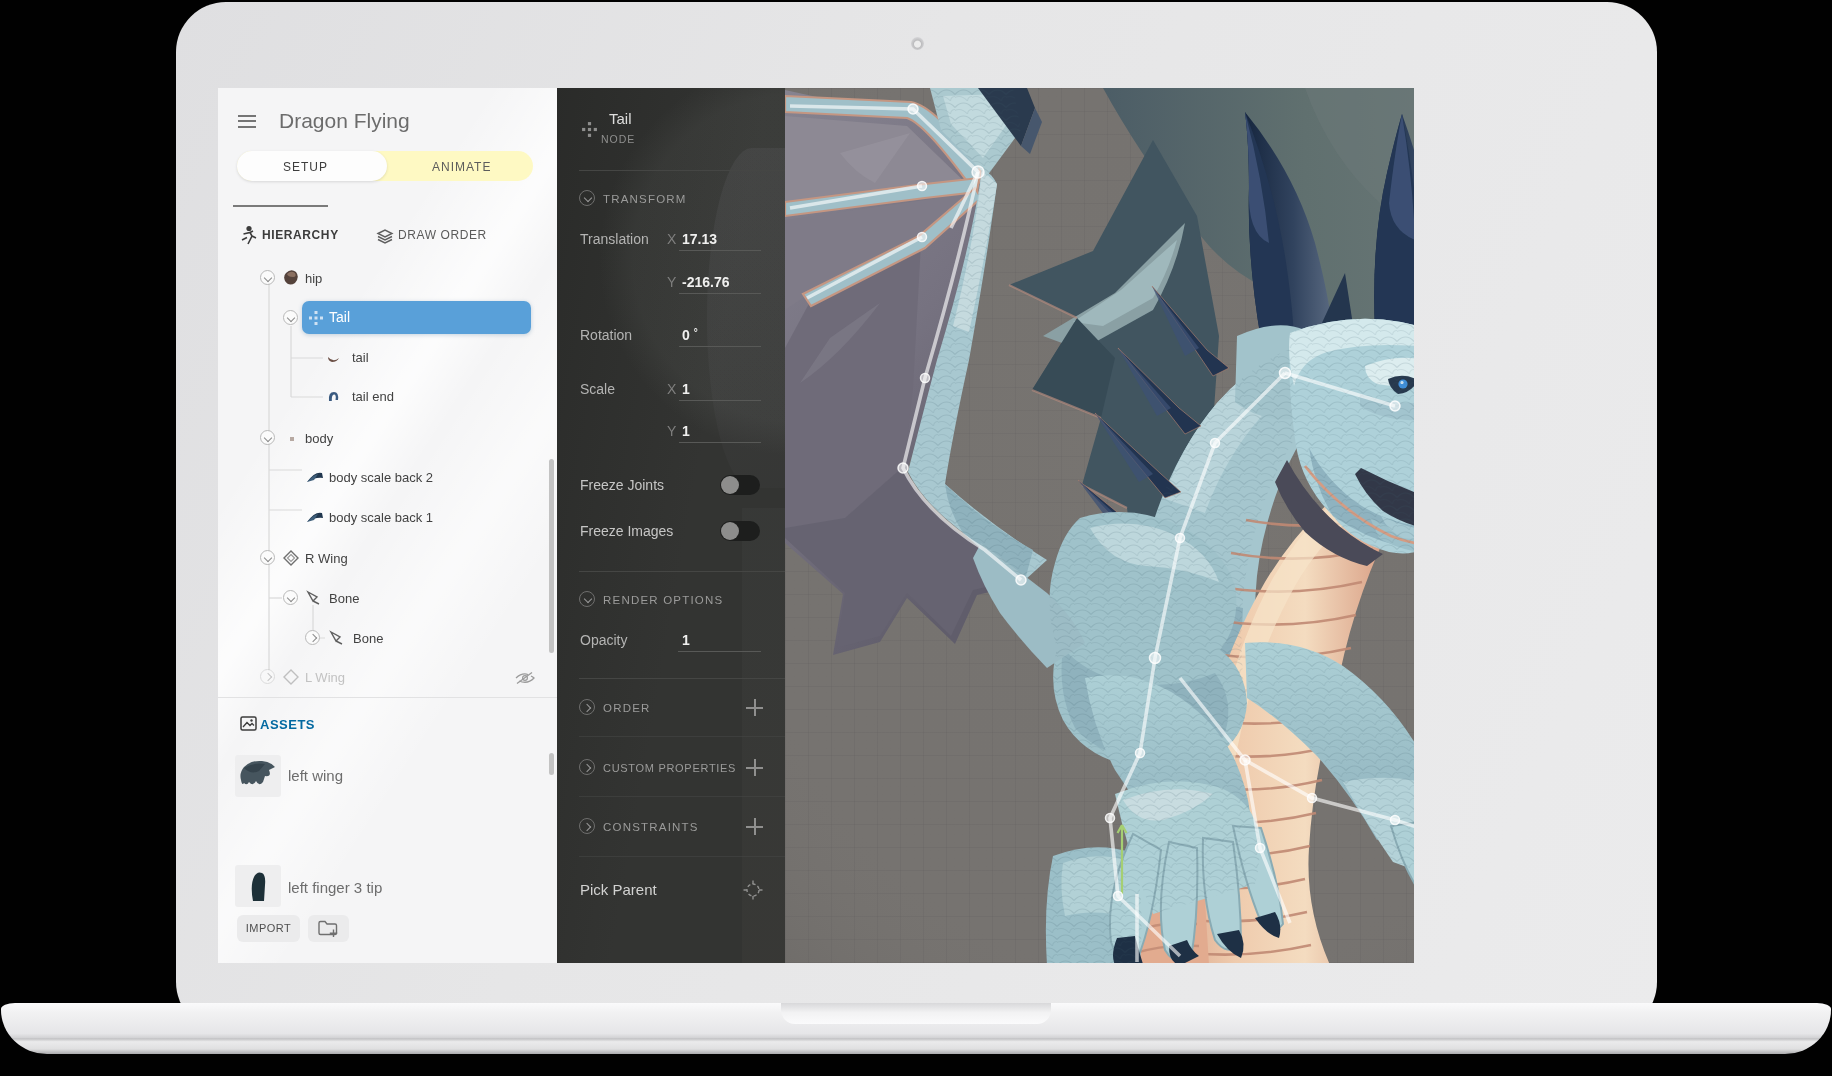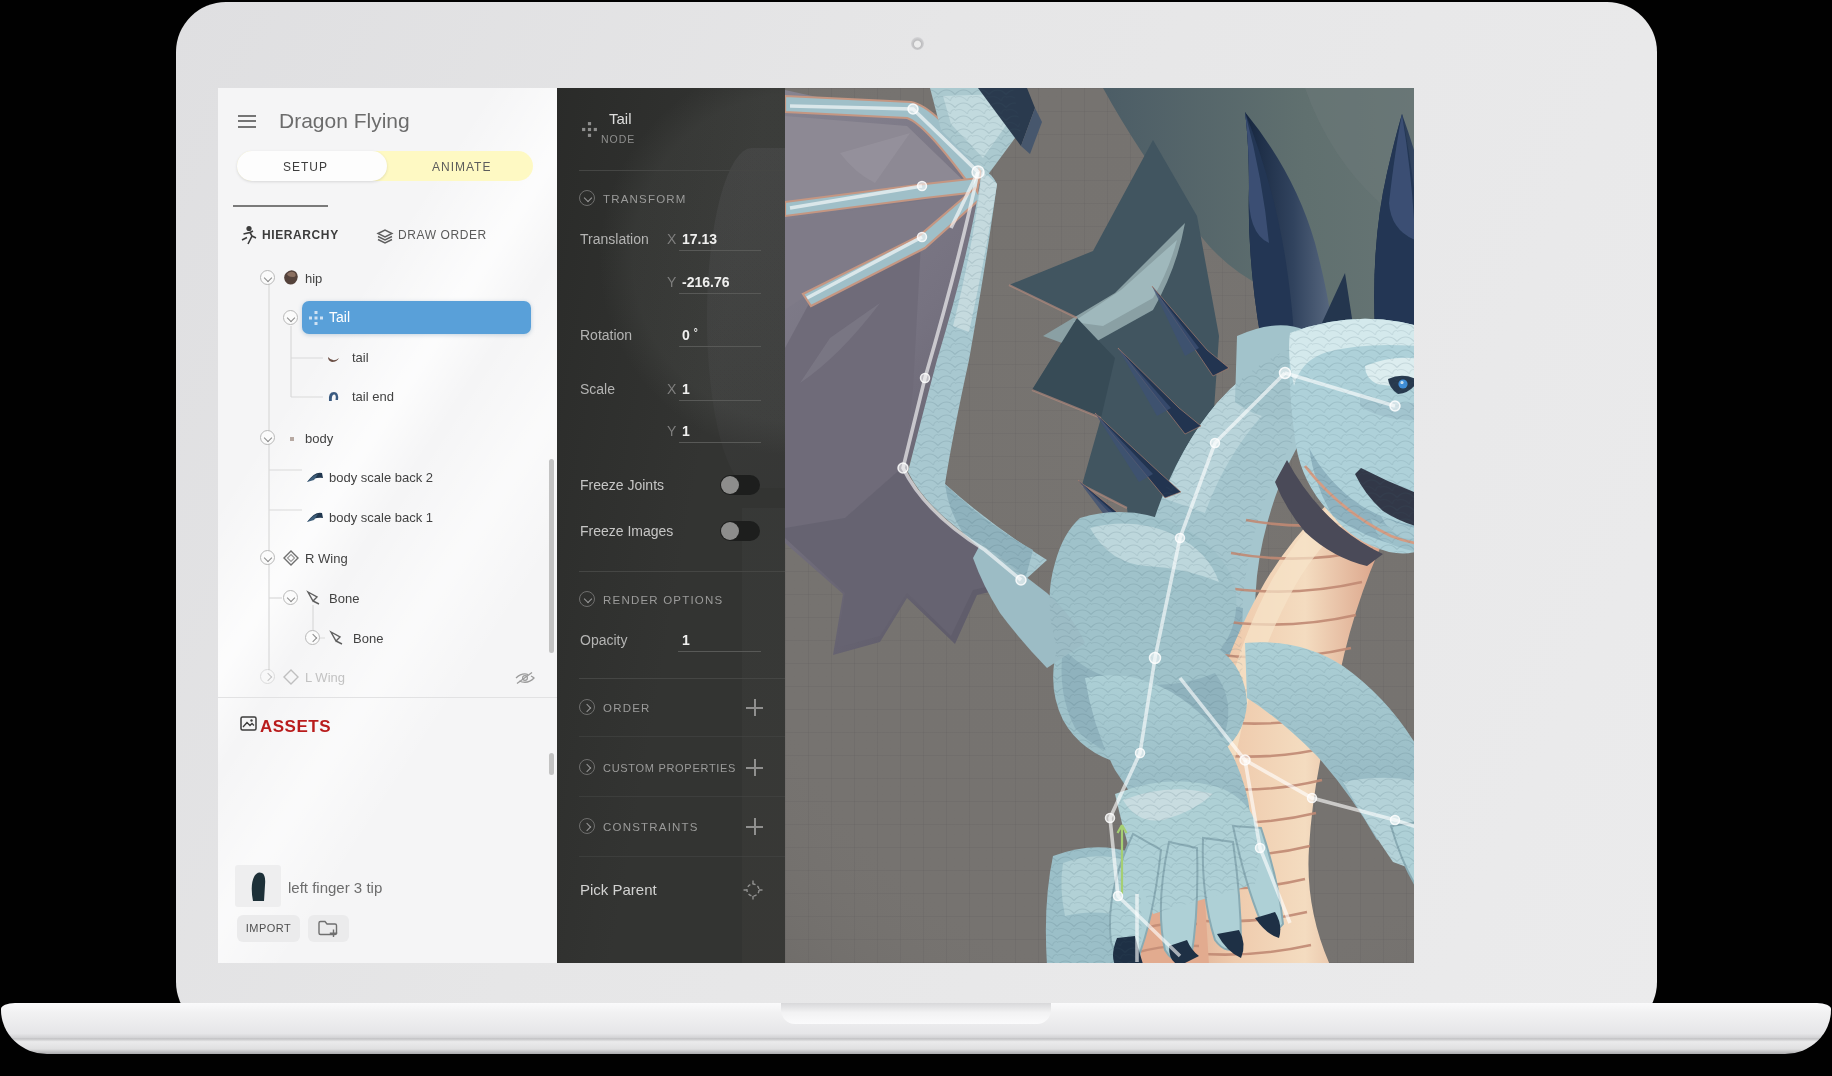--- a/index.html
+++ b/index.html
@@ -450,21 +450,29 @@
         </svg>
       <div id="sbar1"></div>
         <div id="sbar2"></div>
       <div id="sdiv"></div>
       <div id="assets-h">
         <svg width="18" height="16">
             <rect x="1" y="1" width="15" height="13" rx="1.5" fill="none" stroke="#3c3c3c" stroke-width="1.5"></rect>
             <path d="M3 11 L7 6.5 L10 9.5 L12 7.5 L14 9.5" fill="none" stroke="#3c3c3c" stroke-width="1.3"></path>
             <circle cx="11.5" cy="4.5" r="1.2" fill="#3c3c3c"></circle>
           </svg>
-        <span style="position:absolute;left:20px;top:1px;font-size:17px;font-weight:bold;letter-spacing:.5px;color:#b91c1c;white-space:nowrap">ASSETS</span>
+        <span style="position:absolute;left:20px;top:1px;font-size:13px;font-weight:bold;letter-spacing:.5px;color:#0369a1;white-space:nowrap">ASSETS</span>
+      </div>
+      <div class="arow" style="top:667px">
+        <div class="thumb"></div>
+        <svg width="46" height="42" style="position:absolute">
+            <path d="M6 25 Q4 18 9 12 Q16 5 27 6 Q36 7 40 12 L34 15 Q37 22 30 21 L28 27 Q24 32 21 26 Q18 32 14 27 Q12 31 9 28 Q7 31 6 25Z" fill="#46555e"></path>
+            <path d="M9 13 Q18 7 30 9 L24 16 Q16 20 9 13Z" fill="#35434c"></path>
+          </svg>
+        <div class="aname">left wing</div>
       </div>
       <div class="arow" style="top:777px">
         <div class="thumb"></div>
         <svg width="46" height="42" style="position:absolute">
             <path d="M18 36 Q15 20 19 12 Q22 6 27 8 Q31 10 30 20 L29 36Z" fill="#1d3038"></path>
           </svg>
         <div class="aname" style="top:14px">left finger 3 tip</div>
       </div>
       <div id="importbtn">IMPORT</div>
       <div id="folderbtn">

